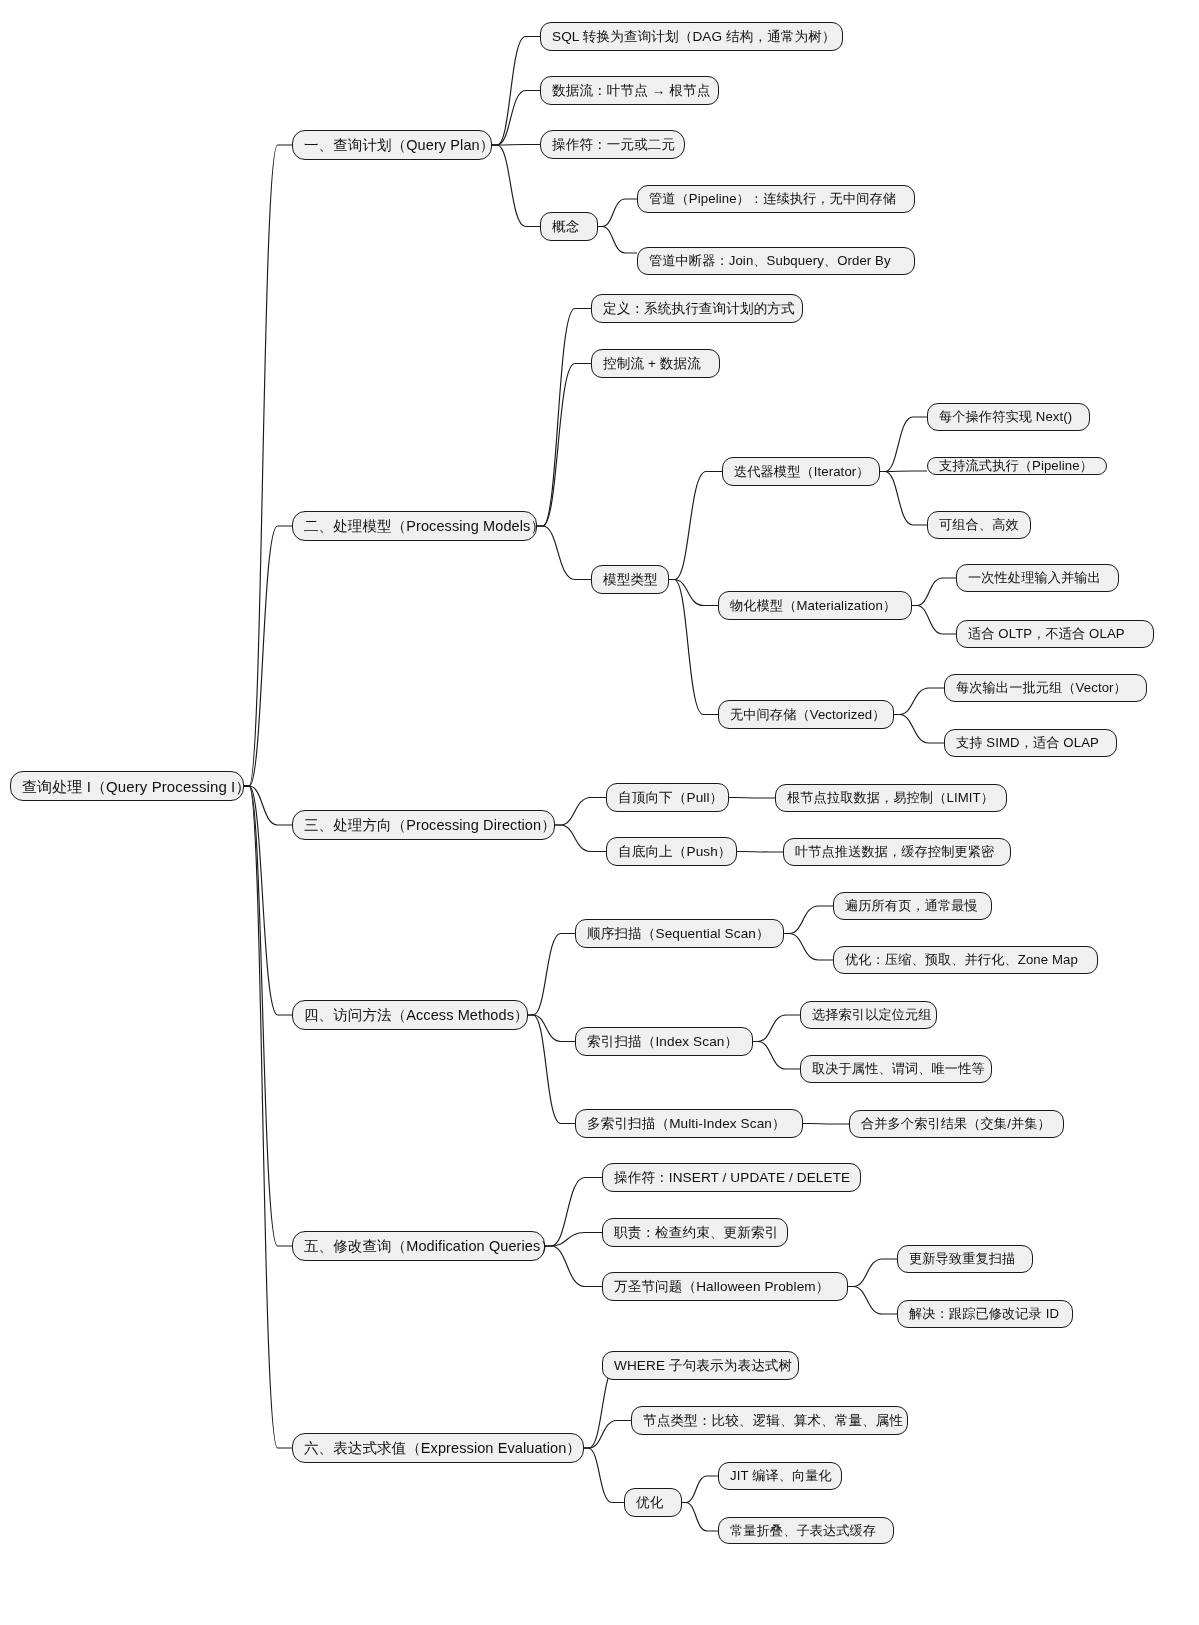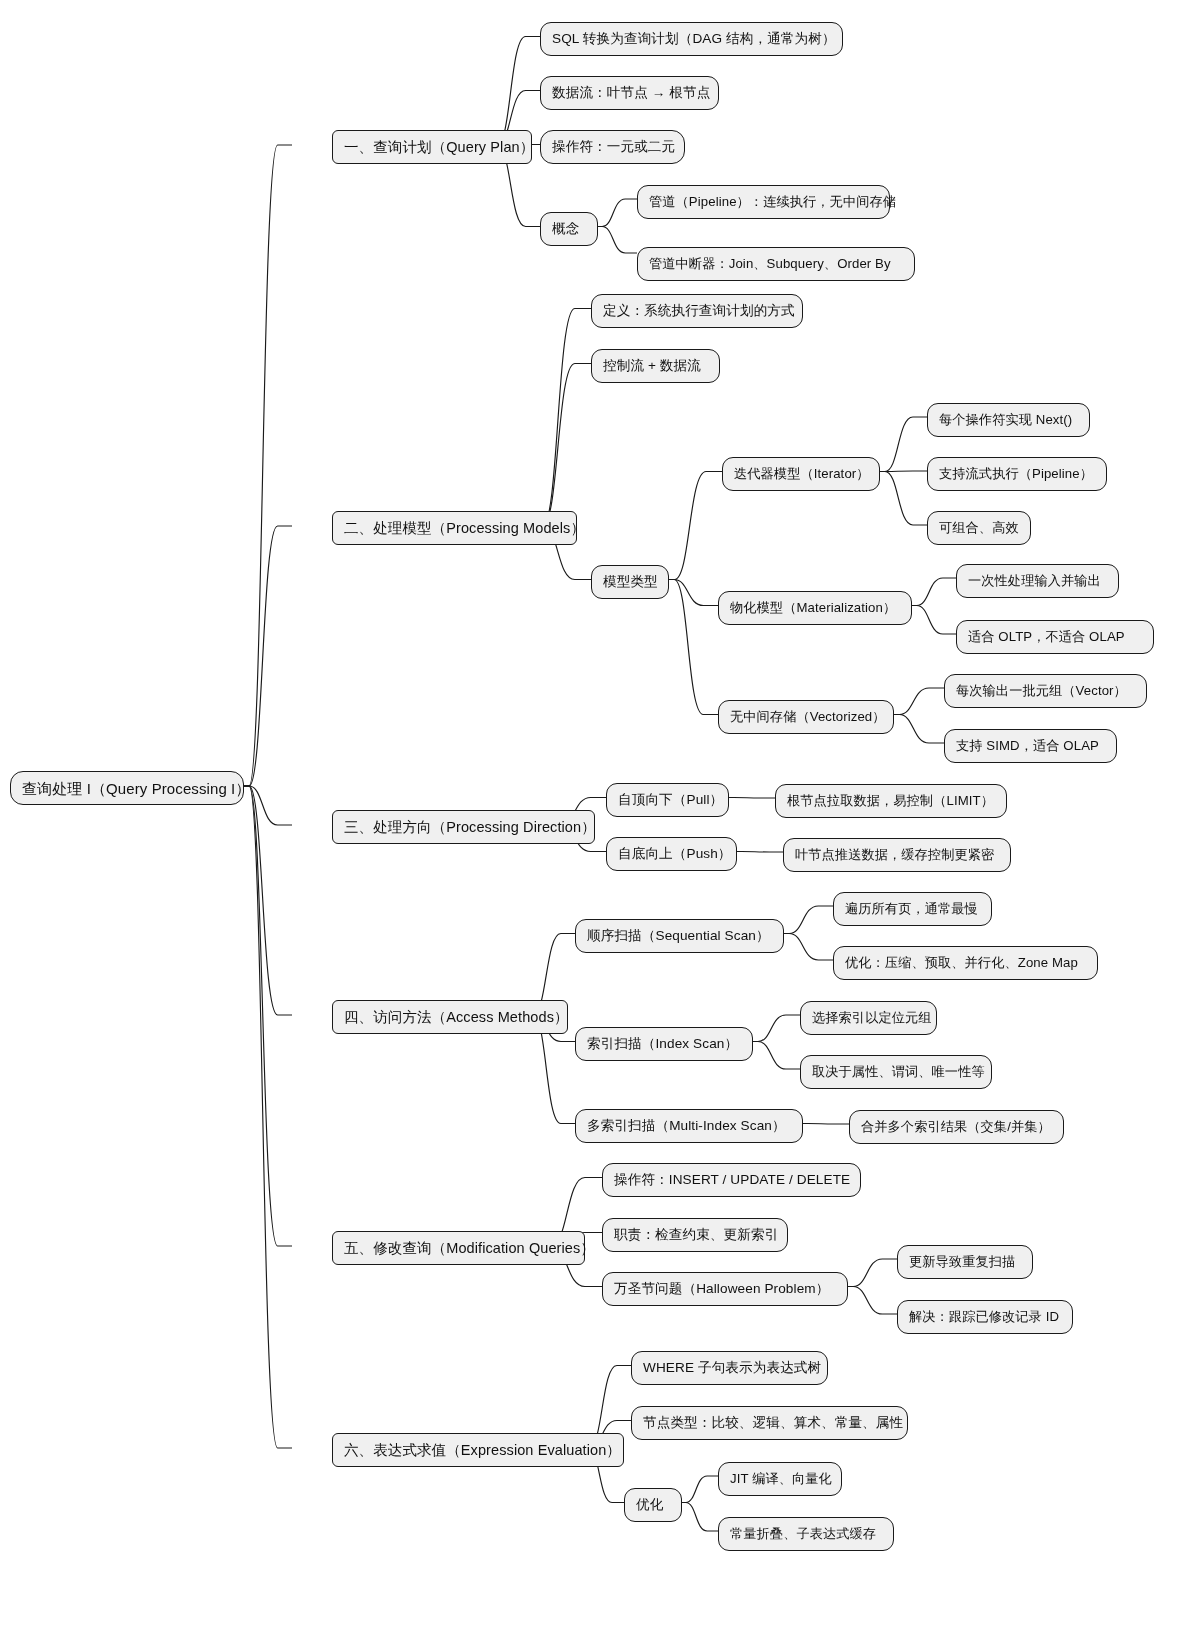--- a/index.html
+++ b/index.html
@@ -33,33 +33,32 @@
     position: absolute;
     box-sizing: border-box;
     display: flex;
     align-items: center;
     justify-content: flex-start;
     background: #f0f0f0;
     border: 1.3px solid #1a1a1a;
     border-radius: 11px;
     color: #101010;
     white-space: nowrap;
-    padding: 16px 11px;
+    padding: 8px 11px;
     line-height: 1;
     letter-spacing: 0.1px;
   }
   .node.root {
     font-size: 15px;
     border-radius: 13px;
     border-width: 1.4px;
   }
   .node.lvl1 {
     font-size: 14.5px;
-    border-radius: 6px;
-    margin-left: 40px;
+    border-radius: 13px;
   }
   .node.lvl2 {
     font-size: 13.6px;
   }
   .node.lvl3 {
     font-size: 13.2px;
   }
 </style>
 </head>
 <body>
@@ -114,21 +113,21 @@
       <path d="M 682 1502.5 L 685.78 1502.5 C 696.49 1502.5, 695.419 1476, 707.2 1476 L 718 1476"></path>
       <path d="M 682 1502.5 L 685.78 1502.5 C 696.49 1502.5, 695.419 1531, 707.2 1531 L 718 1531"></path>
     </svg>
   <div id="nodes">
       <div class="node root" style="left: 10px; top: 771px; width: 234px; height: 30px;">查询处理 I（Query Processing I）</div>
       <div class="node lvl1" style="left: 292px; top: 130px; width: 200px; height: 30px;">一、查询计划（Query Plan）</div>
       <div class="node lvl2" style="left: 540px; top: 22px; width: 303px; height: 29px;">SQL 转换为查询计划（DAG 结构，通常为树）</div>
       <div class="node lvl2" style="left: 540px; top: 76px; width: 179px; height: 29px;">数据流：叶节点 → 根节点</div>
       <div class="node lvl2" style="left: 540px; top: 130px; width: 145px; height: 29px; border-radius: 13px;">操作符：一元或二元</div>
       <div class="node lvl2" style="left: 540px; top: 212px; width: 58px; height: 29px;">概念</div>
-      <div class="node lvl3" style="left: 637px; top: 185px; width: 253px; height: 28px;">管道（Pipeline）：连续执行，无中间存储</div>
+      <div class="node lvl3" style="left: 637px; top: 185px; width: 278px; height: 28px;">管道（Pipeline）：连续执行，无中间存储</div>
       <div class="node lvl3" style="left: 637px; top: 239px; width: 278px; height: 28px; margin-top: 8px;">管道中断器：Join、Subquery、Order By</div>
       <div class="node lvl1" style="left: 292px; top: 511px; width: 245px; height: 30px;">二、处理模型（Processing Models）</div>
       <div class="node lvl2" style="left: 591px; top: 294px; width: 212px; height: 29px;">定义：系统执行查询计划的方式</div>
       <div class="node lvl2" style="left: 591px; top: 349px; width: 129px; height: 29px;">控制流 + 数据流</div>
       <div class="node lvl2" style="left: 591px; top: 565px; width: 78px; height: 29px;">模型类型</div>
       <div class="node lvl3" style="left: 722px; top: 457px; width: 158px; height: 29px;">迭代器模型（Iterator）</div>
       <div class="node lvl3" style="left: 927px; top: 403px; width: 163px; height: 28px;">每个操作符实现 Next()</div>
       <div class="node lvl3" style="left: 927px; top: 457px; width: 180px; height: 16px;">支持流式执行（Pipeline）</div>
       <div class="node lvl3" style="left: 927px; top: 511px; width: 104px; height: 28px;">可组合、高效</div>
       <div class="node lvl3" style="left: 718px; top: 591px; width: 194px; height: 29px;">物化模型（Materialization）</div>
@@ -151,19 +150,19 @@
       <div class="node lvl3" style="left: 800px; top: 1055px; width: 192px; height: 28px;">取决于属性、谓词、唯一性等</div>
       <div class="node lvl2" style="left: 575px; top: 1109px; width: 228px; height: 29px;">多索引扫描（Multi-Index Scan）</div>
       <div class="node lvl3" style="left: 849px; top: 1110px; width: 215px; height: 28px;">合并多个索引结果（交集/并集）</div>
       <div class="node lvl1" style="left: 292px; top: 1231px; width: 253px; height: 30px;">五、修改查询（Modification Queries）</div>
       <div class="node lvl2" style="left: 602px; top: 1163px; width: 259px; height: 29px;">操作符：INSERT / UPDATE / DELETE</div>
       <div class="node lvl2" style="left: 602px; top: 1218px; width: 186px; height: 29px;">职责：检查约束、更新索引</div>
       <div class="node lvl2" style="left: 602px; top: 1272px; width: 246px; height: 29px;">万圣节问题（Halloween Problem）</div>
       <div class="node lvl3" style="left: 897px; top: 1245px; width: 136px; height: 28px;">更新导致重复扫描</div>
       <div class="node lvl3" style="left: 897px; top: 1300px; width: 176px; height: 28px;">解决：跟踪已修改记录 ID</div>
       <div class="node lvl1" style="left: 292px; top: 1433px; width: 292px; height: 30px;">六、表达式求值（Expression Evaluation）</div>
-      <div class="node lvl2" style="left: 631px; top: 1351px; width: 197px; height: 29px;">WHERE 子句表示为表达式树</div>
+      <div class="node lvl2" style="left: 602px; top: 1351px; width: 197px; height: 29px;">WHERE 子句表示为表达式树</div>
       <div class="node lvl2" style="left: 631px; top: 1406px; width: 277px; height: 29px;">节点类型：比较、逻辑、算术、常量、属性</div>
       <div class="node lvl2" style="left: 624px; top: 1488px; width: 58px; height: 29px;">优化</div>
       <div class="node lvl3" style="left: 718px; top: 1462px; width: 124px; height: 28px;">JIT 编译、向量化</div>
       <div class="node lvl3" style="left: 718px; top: 1517px; width: 176px; height: 27px;">常量折叠、子表达式缓存</div>
     </div>
 </div>
 
 </body></html>

